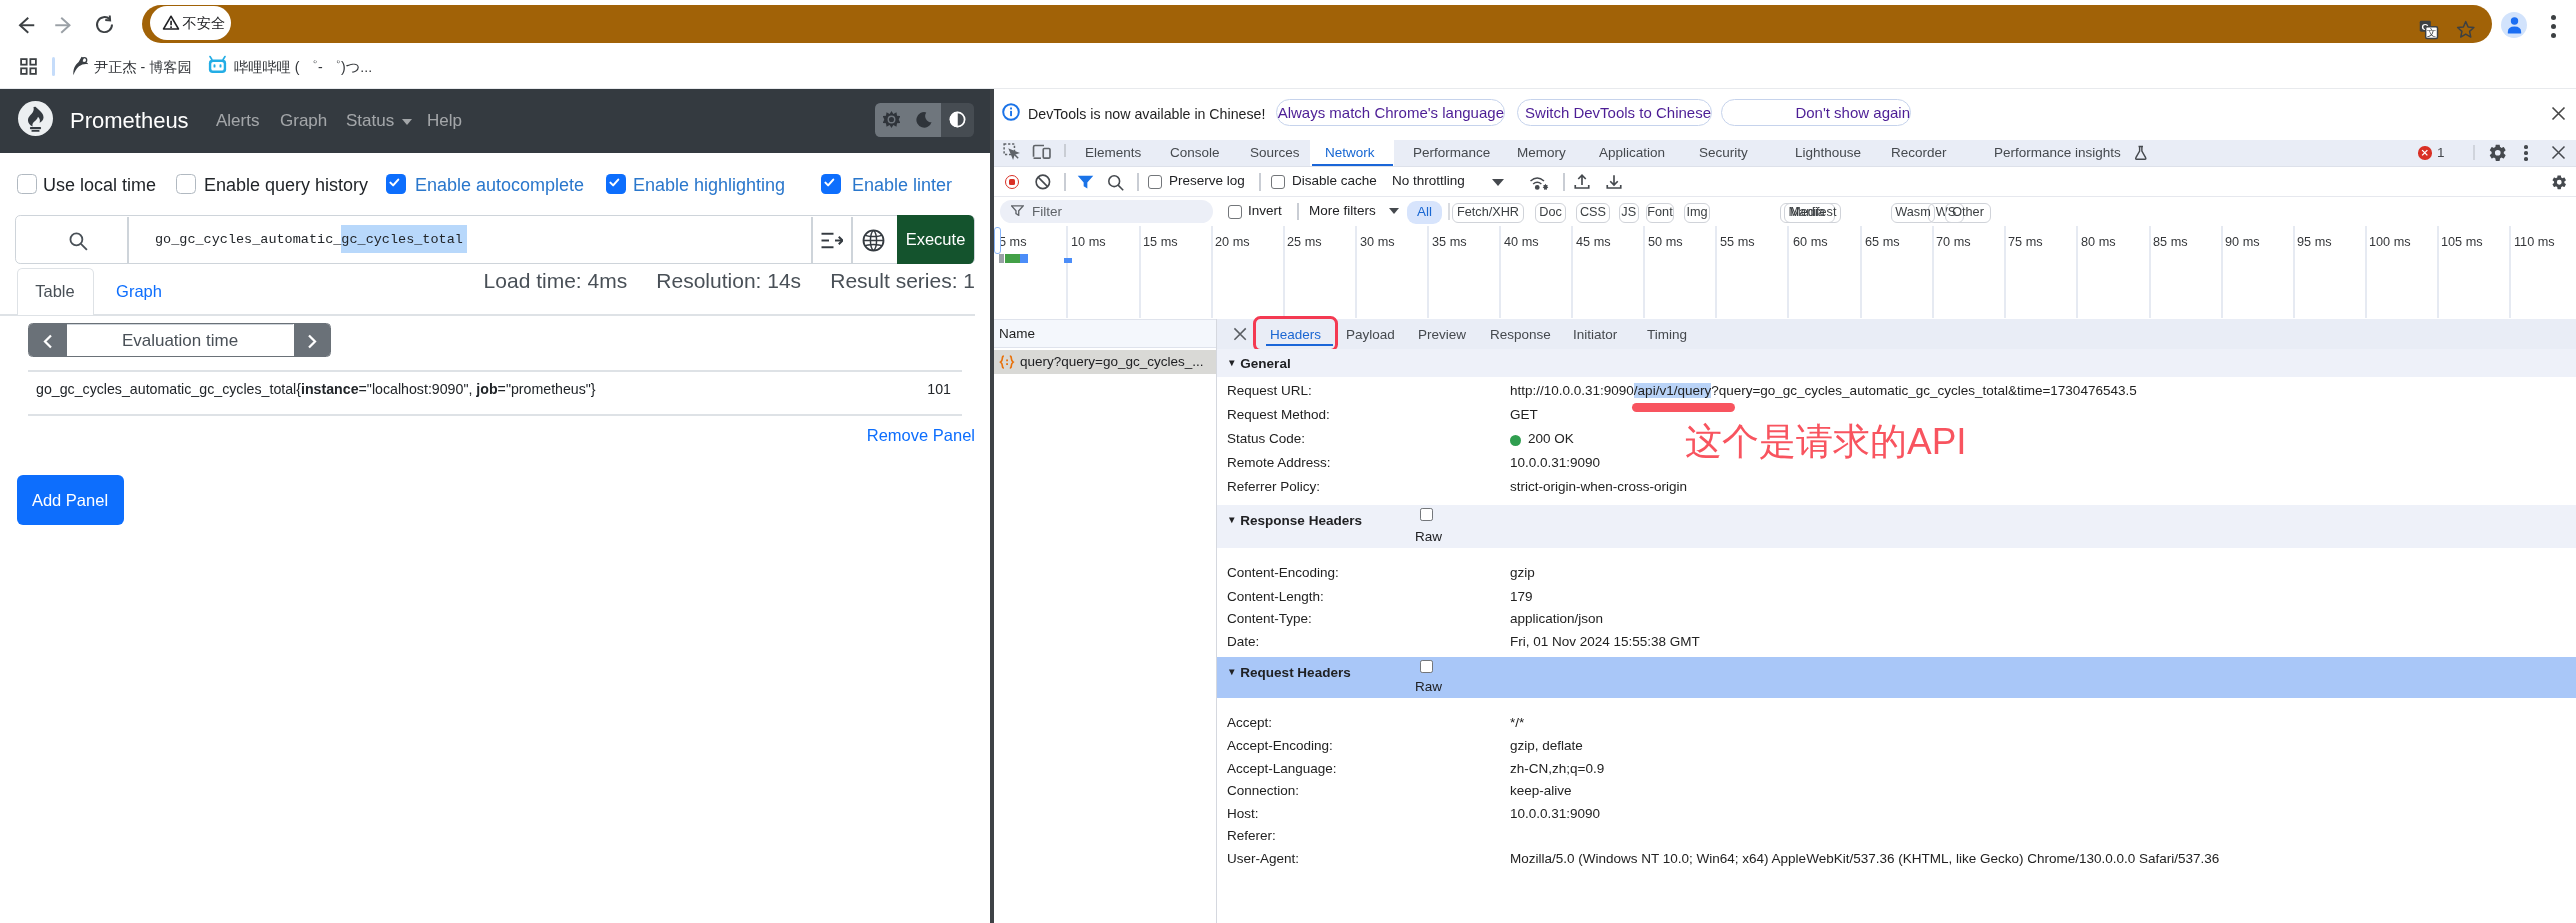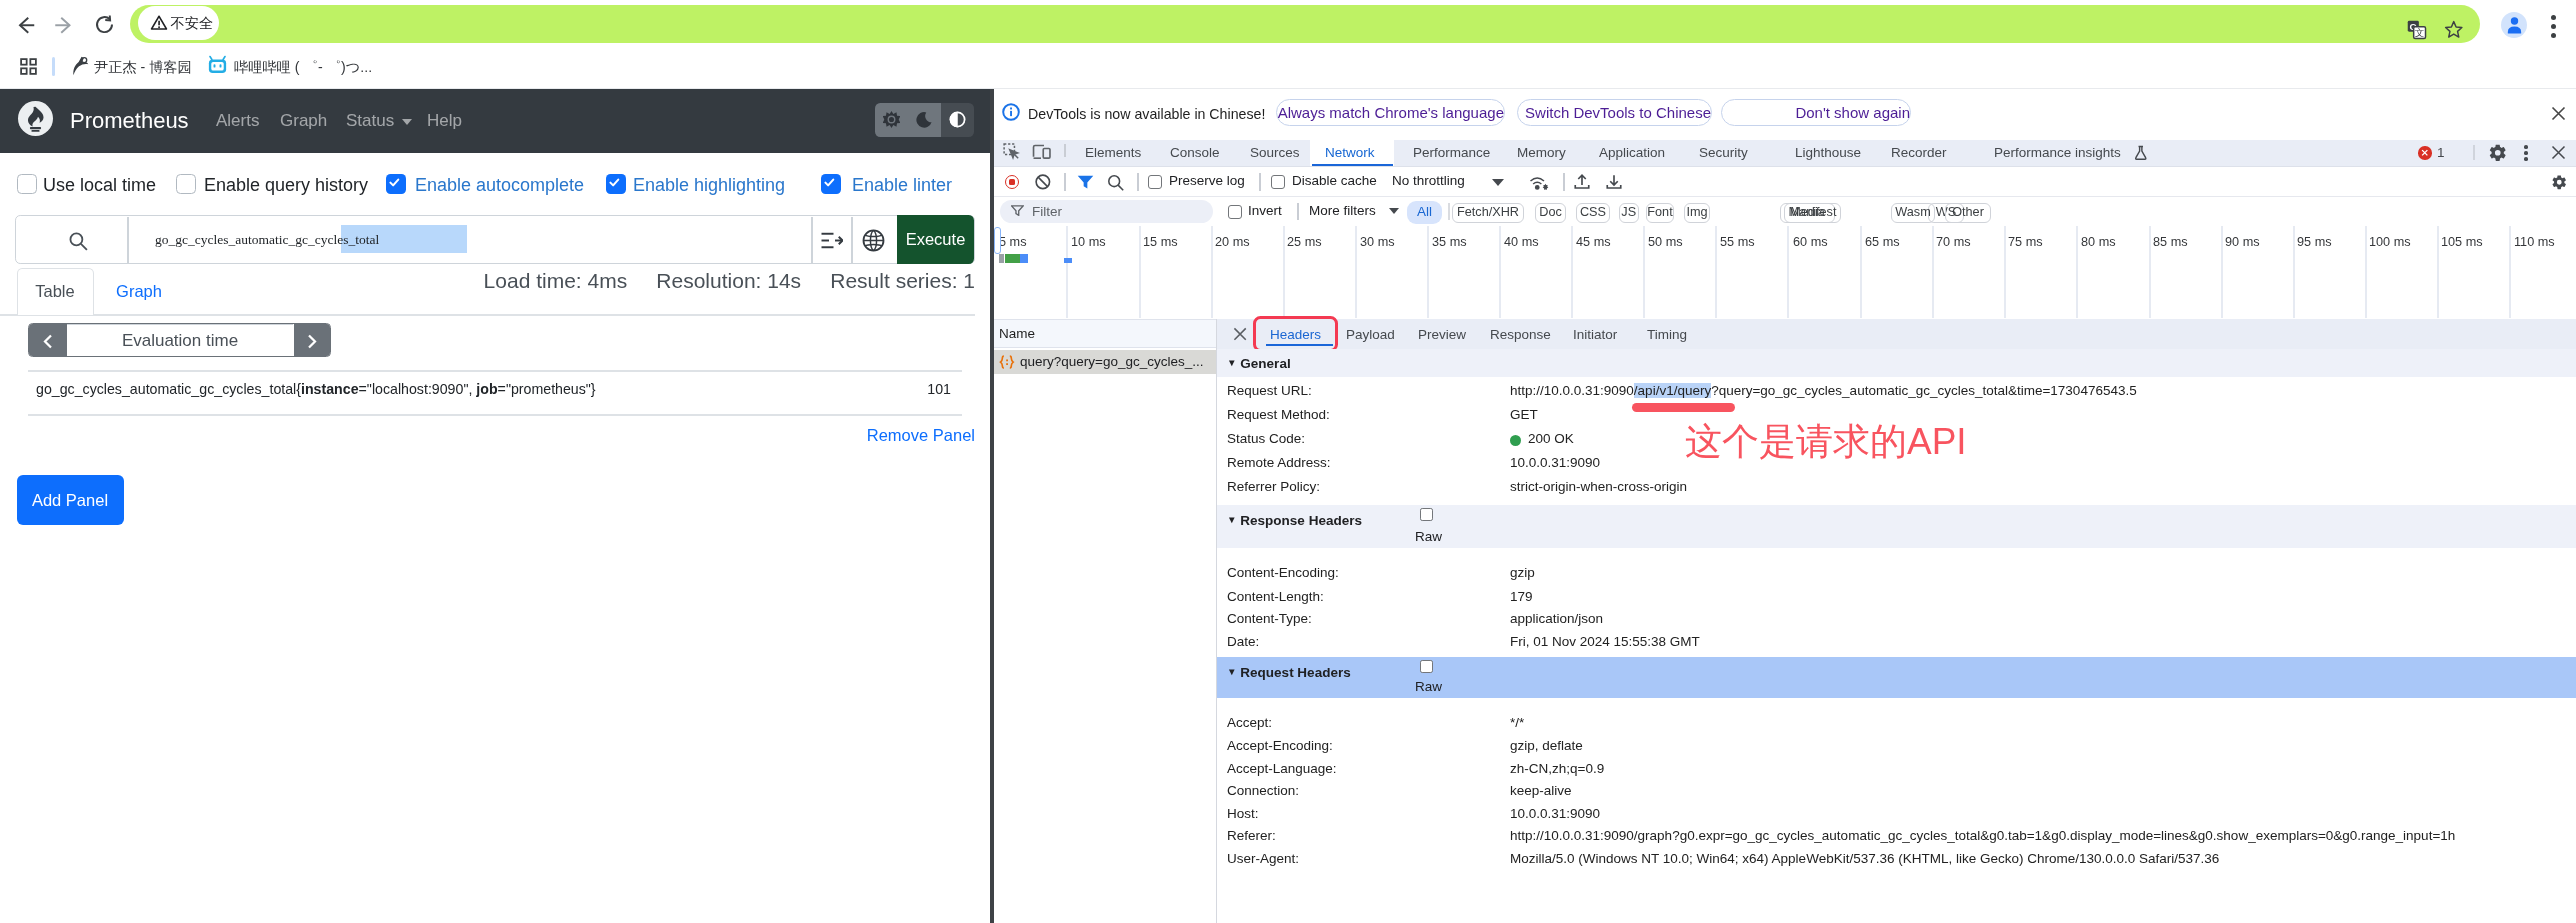--- a/index.html
+++ b/index.html
@@ -1,20 +1,20 @@
 <!DOCTYPE html>
 <html style="font-size:12px"><head><meta charset="utf-8">
 <style>
 *{margin:0;padding:0;box-sizing:border-box}
 html,body{width:2576px;height:924px;overflow:hidden;background:#fff;font-family:"Liberation Sans",sans-serif}
 .abs{position:absolute}
 #page{position:relative;width:2576px;height:924px}
 
 #toolbar{position:absolute;left:0;top:0;width:2576px;height:89px;background:#fff}
-#urlpill{position:absolute;left:130px;top:4.5px;width:2350px;height:38px;background:#bef264;border-radius:19.5px}
+#urlpill{position:absolute;left:142px;top:4.5px;width:2350px;height:38px;background:#a16207;border-radius:19.5px}
 #chip{position:absolute;left:7.5px;top:1.5px;width:81px;height:34px;background:#fff;border-radius:17px}
 #urltext{position:absolute;left:91px;top:0;height:38px;line-height:38px;font-size:17px;color:#24282d;white-space:nowrap}
 .cjk19{font-size:14.2px;color:#202124}
 
 #pnav{position:absolute;left:0;top:89px;width:990px;height:64px;background:#343a40}
 .navlink{position:absolute;top:0;height:64px;line-height:64px;font-size:17px;color:rgba(255,255,255,.55);white-space:nowrap}
 
 #ppage{position:absolute;left:0;top:154px;width:990px;height:770px;background:#fff}
 .cblabel{position:absolute;top:0;font-size:18px;line-height:22.5px;white-space:nowrap}
 .cbox{position:absolute;width:20px;height:20px;border-radius:4.5px;top:0}
@@ -178,21 +178,21 @@
       </div>
   <div class="cblabel" style="left:852px;top:19.5px;color:#2a77cc">Enable linter</div>
 
   <div class="abs" style="left:15px;top:61px;width:960px;height:49px;border:1.5px solid #ced4da;border-radius:5.2px"></div>
   <svg class="abs" style="left:68px;top:77px" width="21" height="21" viewBox="0 0 30 30">
         <circle cx="12" cy="12" r="8.5" stroke="#495057" stroke-width="2.6" fill="none"></circle>
         <path d="M18.5 18.5 L27 27" stroke="#495057" stroke-width="2.6"></path>
       </svg>
   <div class="abs" style="left:127px;top:63px;width:1.5px;height:46px;background:#ced4da"></div>
   <div class="abs" style="left:341px;top:71px;width:126px;height:28px;background:#b8d8fb"></div>
-  <div class="abs" style="left:155px;top:61px;height:49px;line-height:49px;font-family:Liberation Serif, serif;font-size:13.5px;color:#212529;white-space:nowrap">go_gc_cycles_automatic_gc_cycles_total</div>
+  <div class="abs" style="left:155px;top:61px;height:49px;line-height:49px;font-family:Liberation Mono, monospace;font-size:13.5px;color:#212529;white-space:nowrap">go_gc_cycles_automatic_gc_cycles_total</div>
   <div class="abs" style="left:811px;top:63px;width:1.5px;height:46px;background:#ced4da"></div>
   <svg class="abs" style="left:820px;top:76px" width="22.5" height="21" viewBox="0 0 30 28">
         <g stroke="#343a40" stroke-width="2.6">
           <path d="M2 5 H18"></path>
           <path d="M2 14 H12"></path>
           <path d="M2 23 H18"></path>
           <path d="M20 14 H29"></path>
           <path d="M25 9 L30 14 L25 19" fill="none"></path>
         </g>
       </svg>
@@ -486,18 +486,17 @@
   <div class="val" style="top:715px">*/*</div>
   <div class="row" style="top:738px">Accept-Encoding:</div>
   <div class="val" style="top:738px">gzip, deflate</div>
   <div class="row" style="top:761px">Accept-Language:</div>
   <div class="val" style="top:761px">zh-CN,zh;q=0.9</div>
   <div class="row" style="top:783px">Connection:</div>
   <div class="val" style="top:783px">keep-alive</div>
   <div class="row" style="top:806px">Host:</div>
   <div class="val" style="top:806px">10.0.0.31:9090</div>
   <div class="row" style="top:828px">Referer:</div>
-  <div class="val" style="top:828px">http://10.0.0.31:9090/graph?g0.expr=go_gc_cycles_automatic_gc_cycles_total&amp;g0.tab=1&amp;g0.display_mode=lines&amp;g0.show_exemplars=0&amp;g0.range_input=1h</div>
   <div class="row" style="top:851px">User-Agent:</div>
   <div class="val" style="top:851px">Mozilla/5.0 (Windows NT 10.0; Win64; x64) AppleWebKit/537.36 (KHTML, like Gecko) Chrome/130.0.0.0 Safari/537.36</div>
 
 </div>
 
 
 </body></html>

